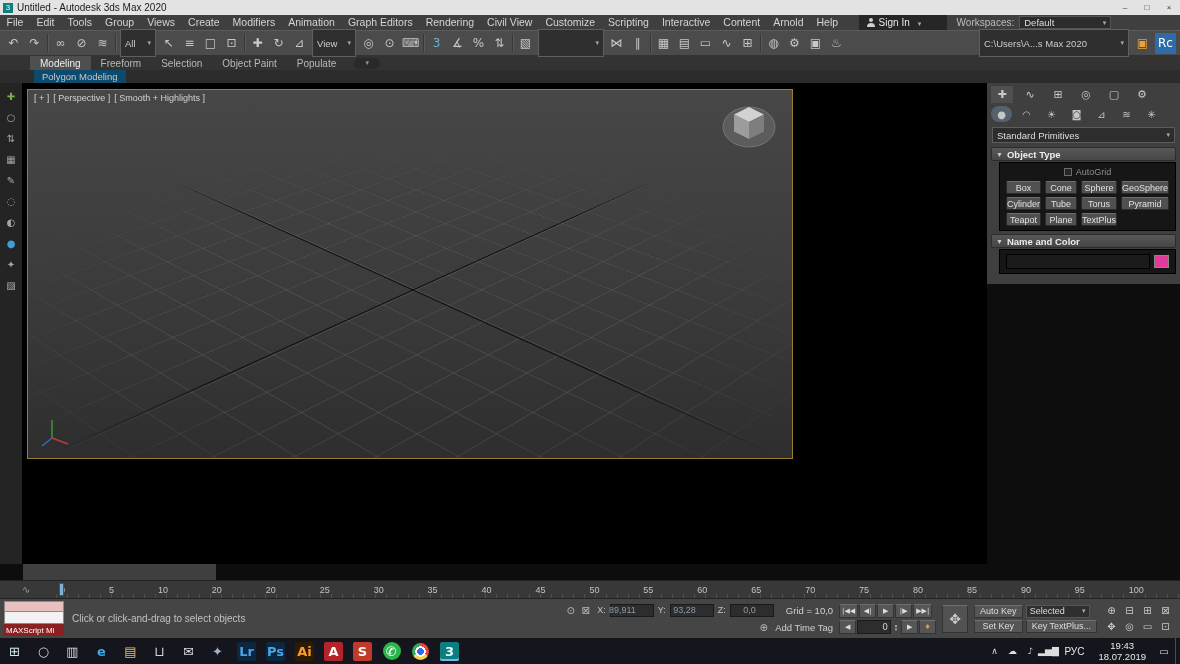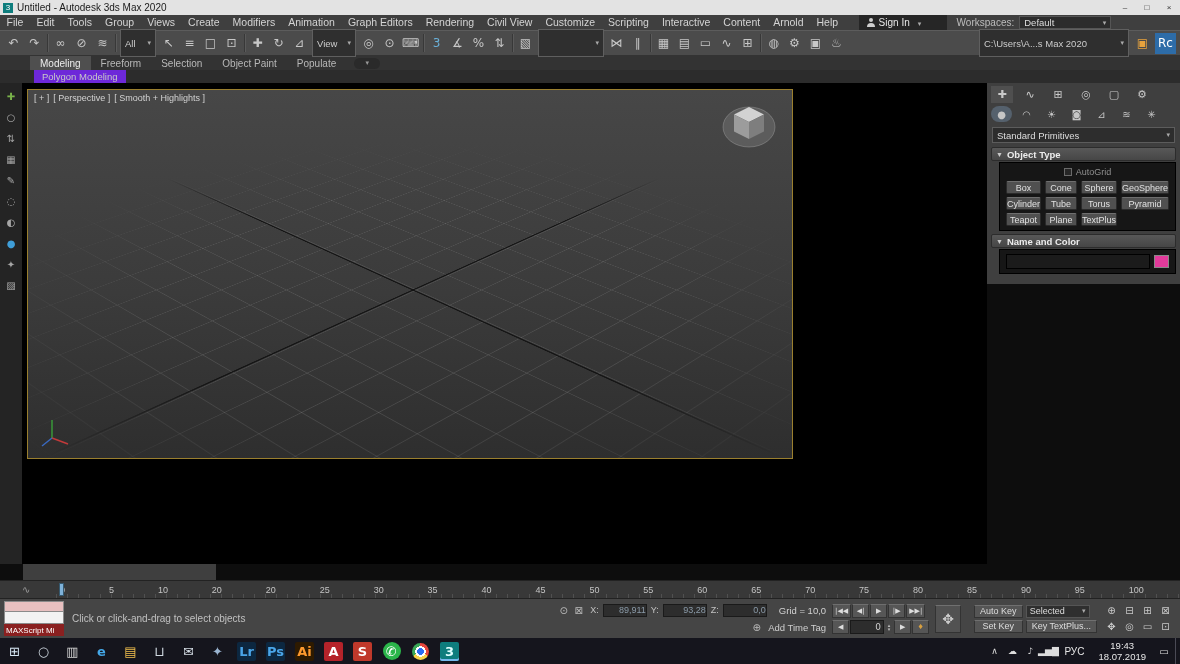--- a/index.html
+++ b/index.html
@@ -51,21 +51,21 @@
   
   .ribbon-tabs { height:14px; background:#333; display:flex; align-items:stretch;
     padding-left:30px; font-size:10px; color:#b8b8b8; }
   .ribbon-tabs .r-tab { padding:0 10px; display:flex; align-items:center; }
   .ribbon-tabs .r-tab.active { background:#4f4f4f; color:#ededed; }
   .ribbon-overflow { width:26px; display:flex; align-items:center; justify-content:center;
     color:#999; font-size:7px; background:#2a2a2a; border-radius:7px; height:11px;
     align-self:center; margin-left:8px; }
   .ribbon-sub { height:13px; background:#2c2c2c; display:flex; align-items:center;
     padding-left:34px; }
-  .ribbon-subtab { font-size:9.5px; color:#c8c8c8; background:#6d28d9; height:13px;
+  .ribbon-subtab { font-size:9.5px; color:#c8c8c8; background:#0c4a6e; height:13px;
     line-height:13px; padding:0 8px; }
 
   
   .main { height:481px; display:flex; background:#000; }
   .left-rail { width:22px; background:#242424; display:flex; flex-direction:column;
     align-items:center; padding-top:6px; gap:6px; }
   .left-rail > div { width:16px; height:15px; display:flex; align-items:center;
     justify-content:center; color:#a6a6a6; font-size:10px; font-family:"DejaVu Sans",sans-serif; }
   .viewport-wrap { flex:1; position:relative; background:#000; }
   .viewport { position:absolute; left:5px; top:6px; width:766px; height:370px;
@@ -148,36 +148,36 @@
   .prompt { flex:1; display:flex; flex-direction:column; justify-content:center; gap:3px;
     font-size:10px; color:#d8d8d8; padding-left:2px; }
   .prompt .p2 { color:#c0c0c0; }
   .mid { display:flex; flex-direction:column; justify-content:center; gap:3px; }
   .mid-row { display:flex; align-items:center; gap:4px; }
   .sb-icon { width:15px; height:14px; display:flex; align-items:center; justify-content:center;
     color:#bbb; font-size:10px; font-family:"DejaVu Sans",sans-serif; }
   .coord-label { font-size:9px; color:#c2c2c2; }
   .coord-field { width:44px; height:13px; background:#2d2d2d; border:1px solid #1a1a1a;
     font-size:9px; color:#8a9aa8; display:flex; align-items:center; justify-content:flex-end;
-    padding-right:0; }
+    padding-right:17px; }
   .grid-text { font-size:9.5px; color:#d2d2d2; margin-left:8px; white-space:nowrap; }
   .timetag-row { justify-content:flex-end; font-size:9.5px; color:#cfcfcf; }
   .playback { display:flex; flex-direction:column; justify-content:center; gap:2px; }
   .pb-row { display:flex; gap:1px; align-items:center; }
   .pb-row > div, .pb-btn { height:14px; min-width:17px; background:#565656; border:1px solid #333;
     border-top-color:#6e6e6e; color:#ddd; font-size:7px; display:flex; align-items:center;
     justify-content:center; padding:0 2px; font-family:"DejaVu Sans",sans-serif; }
   .frame-field { width:34px; height:13px; background:#2d2d2d !important; border:1px solid #1a1a1a !important;
     color:#ccc !important; font-size:9px !important; justify-content:flex-end !important; }
   .spinner { display:flex; flex-direction:column; justify-content:center; background:none !important;
     border:none !important; min-width:8px !important; font-size:5px !important; color:#bbb !important; line-height:4px; }
   .nav-cross { width:26px; height:28px; background:#525252; border:1px solid #333;
     border-top-color:#707070; align-self:center; display:flex; align-items:center;
     justify-content:center; color:#ccc; font-size:14px; font-family:"DejaVu Sans",sans-serif; }
-  .keys { display:grid; grid-template-columns:auto auto; gap:2px 3px; align-content:center;margin-left:7px; }
+  .keys { display:grid; grid-template-columns:auto auto; gap:2px 3px; align-content:center; }
   .key-btn { height:13px; background:#555; border:1px solid #333; border-top-color:#6f6f6f;
     font-size:9px; color:#ddd; display:flex; align-items:center; justify-content:center; padding:0 5px; }
   .key-dd { width:64px; height:13px; background:#2f2f2f; border:1px solid #555; font-size:9px;
     color:#ddd; display:flex; align-items:center; padding:0 3px; }
   .navgrid { display:grid; grid-template-columns:repeat(4,17px); grid-auto-rows:15px; gap:1px;
     align-content:center; margin-right:2px; }
   .navgrid > div { display:flex; align-items:center; justify-content:center; color:#c8c8c8;
     font-size:10px; font-family:"DejaVu Sans",sans-serif; }
 
   

